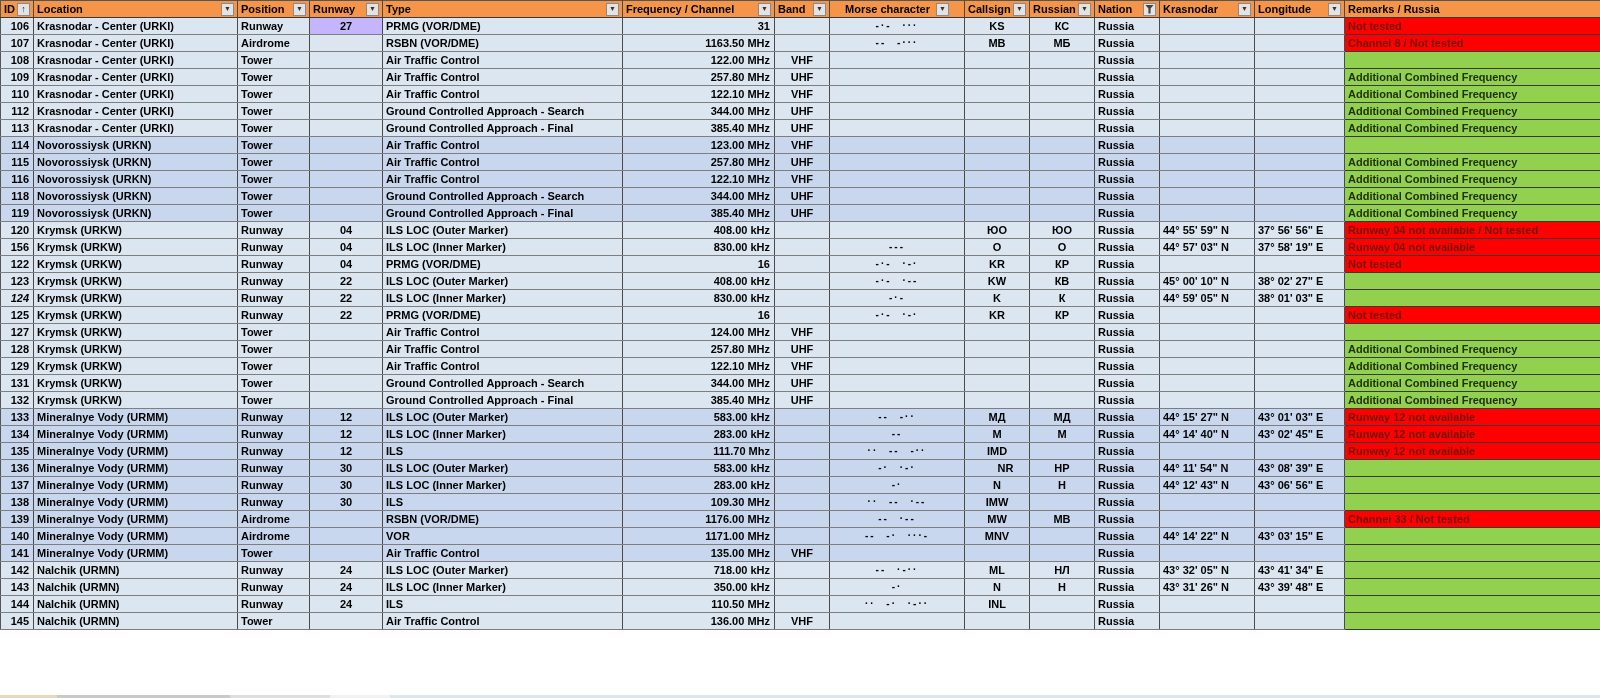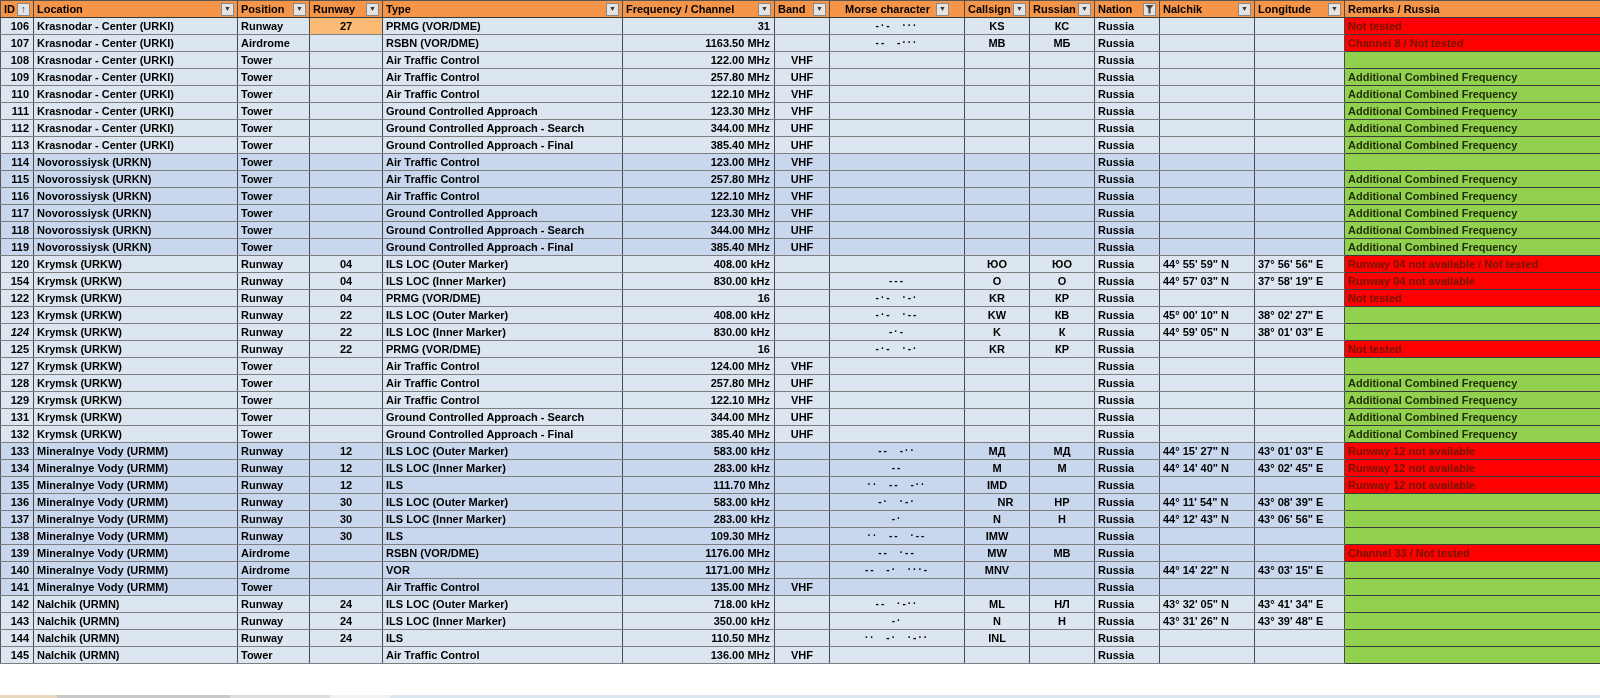--- a/index.html
+++ b/index.html
@@ -116,21 +116,21 @@
           <th style="background: rgb(245, 149, 74);">
             <div class="hwrap">
               <span class="hlabel">Nation</span>
               <span class="fbtn">
                 <span class="funnel"></span>
               </span>
             </div>
           </th>
           <th style="background: rgb(245, 149, 74);">
             <div class="hwrap">
-              <span class="hlabel">Nalchik</span>
+              <span class="hlabel">Krasnodar</span>
               <span class="fbtn">▼</span>
             </div>
           </th>
           <th style="background: rgb(245, 149, 74);">
             <div class="hwrap">
               <span class="hlabel">Longitude</span>
               <span class="fbtn">▼</span>
             </div>
           </th>
           <th style="background: rgb(245, 149, 74);">
@@ -138,21 +138,21 @@
               <span class="hlabel">Remarks / Russia</span>
             </div>
           </th>
         </tr>
       </thead>
     <tbody id="tbody">
         <tr>
           <td class="r" style="background: rgb(220, 230, 241);">106</td>
           <td style="background: rgb(220, 230, 241);">Krasnodar - Center (URKI)</td>
           <td style="background: rgb(220, 230, 241);">Runway</td>
-          <td class="c" style="background: #fdba74;">27</td>
+          <td class="c" style="background: #c4b5fd;">27</td>
           <td style="background: rgb(220, 230, 241);">PRMG (VOR/DME)</td>
           <td class="r" style="background: rgb(220, 230, 241);">31</td>
           <td class="c" style="background: rgb(220, 230, 241);"></td>
           <td class="morse" style="background: rgb(220, 230, 241);">-·- ···</td>
           <td class="c" style="background: rgb(220, 230, 241);">KS</td>
           <td class="c" style="background: rgb(220, 230, 241);">КС</td>
           <td style="background: rgb(220, 230, 241);">Russia</td>
           <td style="background: rgb(220, 230, 241);"></td>
           <td style="background: rgb(220, 230, 241);"></td>
           <td class="remark" style="background: rgb(254, 0, 0); color: rgb(112, 22, 0);">Not tested</td>
@@ -205,36 +205,20 @@
           <td style="background: rgb(220, 230, 241);"></td>
           <td class="remark" style="background: rgb(146, 208, 80); color: rgb(32, 48, 8);">Additional Combined Frequency</td>
         </tr>
         <tr>
           <td class="r" style="background: rgb(220, 230, 241);">110</td>
           <td style="background: rgb(220, 230, 241);">Krasnodar - Center (URKI)</td>
           <td style="background: rgb(220, 230, 241);">Tower</td>
           <td class="c" style="background: rgb(220, 230, 241);"></td>
           <td style="background: rgb(220, 230, 241);">Air Traffic Control</td>
           <td class="r" style="background: rgb(220, 230, 241);">122.10 MHz</td>
-          <td class="c" style="background: rgb(220, 230, 241);">VHF</td>
-          <td class="morse" style="background: rgb(220, 230, 241);"></td>
-          <td class="c" style="background: rgb(220, 230, 241);"></td>
-          <td class="c" style="background: rgb(220, 230, 241);"></td>
-          <td style="background: rgb(220, 230, 241);">Russia</td>
-          <td style="background: rgb(220, 230, 241);"></td>
-          <td style="background: rgb(220, 230, 241);"></td>
-          <td class="remark" style="background: rgb(146, 208, 80); color: rgb(32, 48, 8);">Additional Combined Frequency</td>
-        </tr>
-        <tr>
-          <td class="r" style="background: rgb(220, 230, 241);">111</td>
-          <td style="background: rgb(220, 230, 241);">Krasnodar - Center (URKI)</td>
-          <td style="background: rgb(220, 230, 241);">Tower</td>
-          <td class="c" style="background: rgb(220, 230, 241);"></td>
-          <td style="background: rgb(220, 230, 241);">Ground Controlled Approach</td>
-          <td class="r" style="background: rgb(220, 230, 241);">123.30 MHz</td>
           <td class="c" style="background: rgb(220, 230, 241);">VHF</td>
           <td class="morse" style="background: rgb(220, 230, 241);"></td>
           <td class="c" style="background: rgb(220, 230, 241);"></td>
           <td class="c" style="background: rgb(220, 230, 241);"></td>
           <td style="background: rgb(220, 230, 241);">Russia</td>
           <td style="background: rgb(220, 230, 241);"></td>
           <td style="background: rgb(220, 230, 241);"></td>
           <td class="remark" style="background: rgb(146, 208, 80); color: rgb(32, 48, 8);">Additional Combined Frequency</td>
         </tr>
         <tr>
@@ -311,36 +295,20 @@
           <td class="c" style="background: rgb(200, 215, 237);">VHF</td>
           <td class="morse" style="background: rgb(200, 215, 237);"></td>
           <td class="c" style="background: rgb(200, 215, 237);"></td>
           <td class="c" style="background: rgb(200, 215, 237);"></td>
           <td style="background: rgb(200, 215, 237);">Russia</td>
           <td style="background: rgb(200, 215, 237);"></td>
           <td style="background: rgb(200, 215, 237);"></td>
           <td class="remark" style="background: rgb(146, 208, 80); color: rgb(32, 48, 8);">Additional Combined Frequency</td>
         </tr>
         <tr>
-          <td class="r" style="background: rgb(200, 215, 237);">117</td>
-          <td style="background: rgb(200, 215, 237);">Novorossiysk (URKN)</td>
-          <td style="background: rgb(200, 215, 237);">Tower</td>
-          <td class="c" style="background: rgb(200, 215, 237);"></td>
-          <td style="background: rgb(200, 215, 237);">Ground Controlled Approach</td>
-          <td class="r" style="background: rgb(200, 215, 237);">123.30 MHz</td>
-          <td class="c" style="background: rgb(200, 215, 237);">VHF</td>
-          <td class="morse" style="background: rgb(200, 215, 237);"></td>
-          <td class="c" style="background: rgb(200, 215, 237);"></td>
-          <td class="c" style="background: rgb(200, 215, 237);"></td>
-          <td style="background: rgb(200, 215, 237);">Russia</td>
-          <td style="background: rgb(200, 215, 237);"></td>
-          <td style="background: rgb(200, 215, 237);"></td>
-          <td class="remark" style="background: rgb(146, 208, 80); color: rgb(32, 48, 8);">Additional Combined Frequency</td>
-        </tr>
-        <tr>
           <td class="r" style="background: rgb(200, 215, 237);">118</td>
           <td style="background: rgb(200, 215, 237);">Novorossiysk (URKN)</td>
           <td style="background: rgb(200, 215, 237);">Tower</td>
           <td class="c" style="background: rgb(200, 215, 237);"></td>
           <td style="background: rgb(200, 215, 237);">Ground Controlled Approach - Search</td>
           <td class="r" style="background: rgb(200, 215, 237);">344.00 MHz</td>
           <td class="c" style="background: rgb(200, 215, 237);">UHF</td>
           <td class="morse" style="background: rgb(200, 215, 237);"></td>
           <td class="c" style="background: rgb(200, 215, 237);"></td>
           <td class="c" style="background: rgb(200, 215, 237);"></td>
@@ -375,21 +343,21 @@
           <td class="c" style="background: rgb(220, 230, 241);"></td>
           <td class="morse" style="background: rgb(220, 230, 241);"></td>
           <td class="c" style="background: rgb(220, 230, 241);">ЮО</td>
           <td class="c" style="background: rgb(220, 230, 241);">ЮО</td>
           <td style="background: rgb(220, 230, 241);">Russia</td>
           <td style="background: rgb(220, 230, 241);">44° 55' 59" N</td>
           <td style="background: rgb(220, 230, 241);">37° 56' 56" E</td>
           <td class="remark" style="background: rgb(254, 0, 0); color: rgb(112, 22, 0);">Runway 04 not available / Not tested</td>
         </tr>
         <tr>
-          <td class="r" style="background: rgb(220, 230, 241);">154</td>
+          <td class="r" style="background: rgb(220, 230, 241);">156</td>
           <td style="background: rgb(220, 230, 241);">Krymsk (URKW)</td>
           <td style="background: rgb(220, 230, 241);">Runway</td>
           <td class="c" style="background: rgb(220, 230, 241);">04</td>
           <td style="background: rgb(220, 230, 241);">ILS LOC (Inner Marker)</td>
           <td class="r" style="background: rgb(220, 230, 241);">830.00 kHz</td>
           <td class="c" style="background: rgb(220, 230, 241);"></td>
           <td class="morse" style="background: rgb(220, 230, 241);">---</td>
           <td class="c" style="background: rgb(220, 230, 241);">O</td>
           <td class="c" style="background: rgb(220, 230, 241);">О</td>
           <td style="background: rgb(220, 230, 241);">Russia</td>

